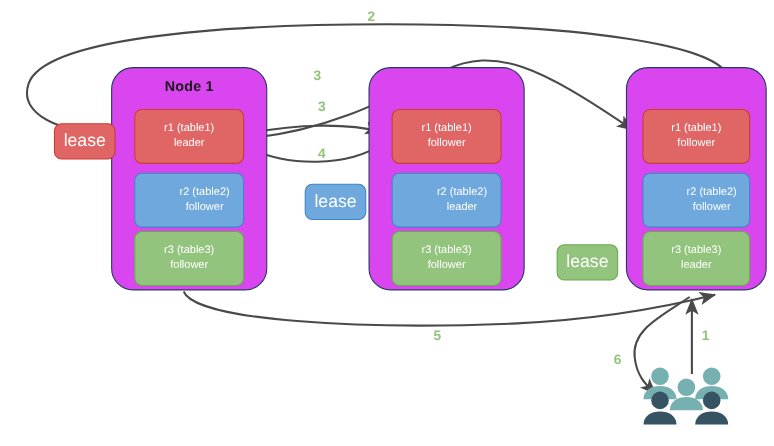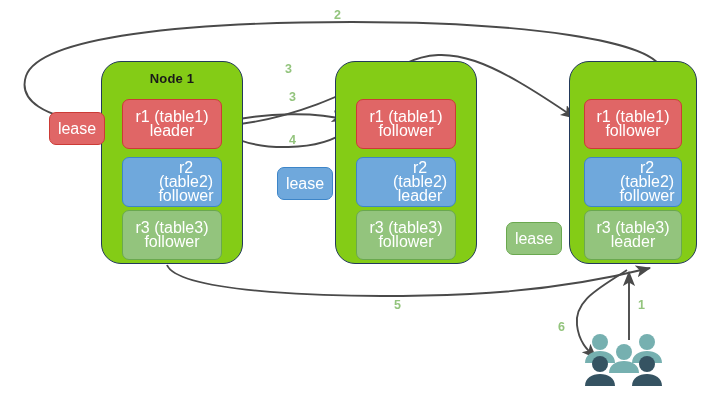--- a/index.html
+++ b/index.html
@@ -1,27 +1,27 @@
 <!DOCTYPE html>
 <html><head>
 <meta charset="utf-8">
 <title>Raft Lease Diagram</title>
 <style>
   html,body{margin:0;padding:0;background:#ffffff;}
   body{font-family:"Liberation Sans","DejaVu Sans",sans-serif;}
   #canvas{position:relative;width:704px;height:405px;background:#ffffff;overflow:hidden;}
   #edges{position:absolute;left:0;top:0;width:704px;height:405px;}
 
-  .node-box{position:absolute;border:1.6px solid #23395b;border-radius:20px;background:#84cc16;
+  .node-box{position:absolute;border:1.6px solid #23395b;border-radius:20px;background:#d946ef;
             box-sizing:border-box;}
   .node-title{position:absolute;left:0;right:0;top:9px;text-align:center;font-size:13px;
               font-weight:bold;color:#1a1a1a;letter-spacing:.2px;}
   .replica{position:absolute;left:20px;right:20px;height:50px;border-radius:7px;
            box-sizing:border-box;display:flex;flex-direction:column;align-items:center;
-           justify-content:center;color:#ffffff;font-size:16px;line-height:14px;text-align:center;}
+           justify-content:center;color:#ffffff;font-size:10px;line-height:14px;text-align:center;}
   .replica .l1,.replica .l2{display:block;}
   .rep-r1{background:#e06666;border:1.6px solid #cc3b36;}
   .rep-r2{background:#6fa8dc;border:1.6px solid #3d85c8;padding-left:28px;}
   .rep-r3{background:#93c47d;border:1.6px solid #6aa84f;}
 
   .lease{position:absolute;border-radius:7px;box-sizing:border-box;display:flex;
          align-items:center;justify-content:center;color:#ffffff;font-size:16px;
          height:33px;width:56px;}
   .lease-red{background:#e06666;border:1.6px solid #cc3b36;}
   .lease-blue{background:#6fa8dc;border:1.6px solid #3d85c8;}

